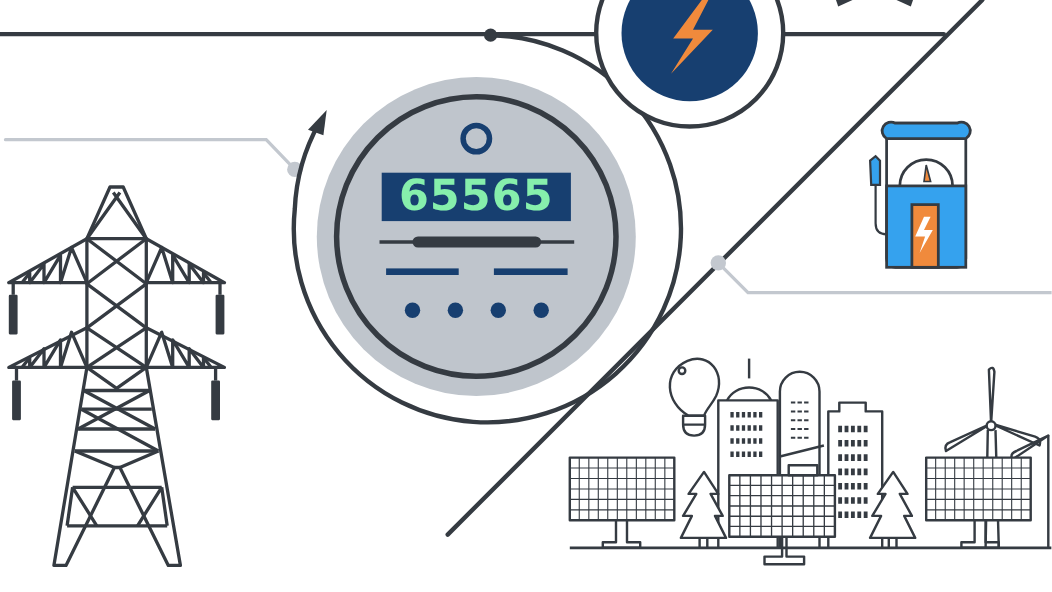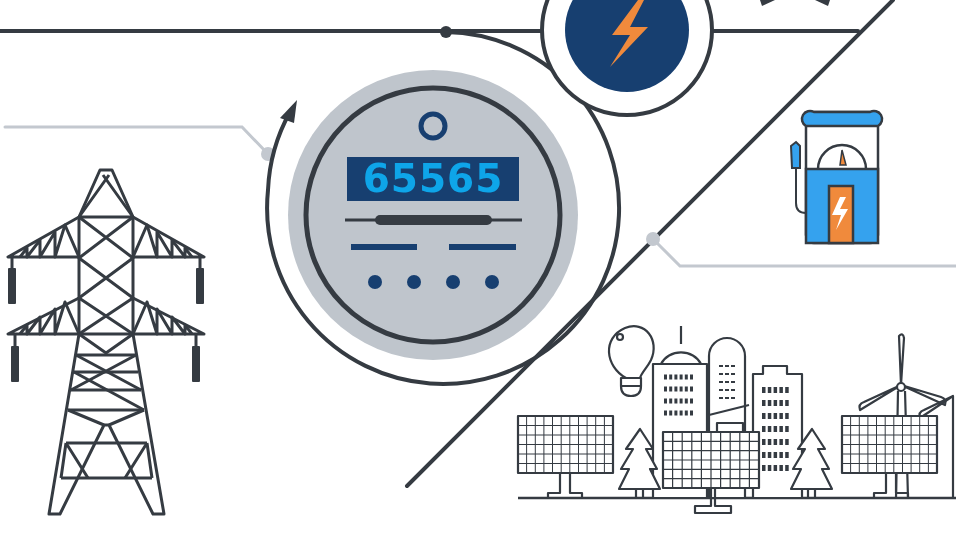--- a/index.html
+++ b/index.html
@@ -1,20 +1,20 @@
 <!DOCTYPE html>
 <html><head>
   <meta charset="utf-8">
   <style>
     html, body { margin: 0; padding: 0; background: #ffffff; }
     body { width: 956px; height: 538px; overflow: hidden; position: relative; font-family: "Liberation Sans", sans-serif; }
     #scene { position: absolute; left: 0; top: 0; width: 956px; height: 538px; }
     .meter-readout {
       position: absolute; left: 347px; top: 157px; width: 172px; height: 44px;
-      background: #173f70; color: #0ea5e9; font-family: "DejaVu Sans", sans-serif;
+      background: #173f70; color: #86efac; font-family: "DejaVu Sans", sans-serif;
       font-weight: bold; font-size: 39px; line-height: 44px; text-align: center; letter-spacing: 1px;
     }
   </style>
 </head>
 <body>
 
 <svg id="scene" viewBox="0 0 956 538" xmlns="http://www.w3.org/2000/svg">
 
   <g fill="none" stroke-linecap="round">
     <line x1="0" y1="31" x2="545" y2="31" stroke="#353b42" stroke-width="4"></line>

